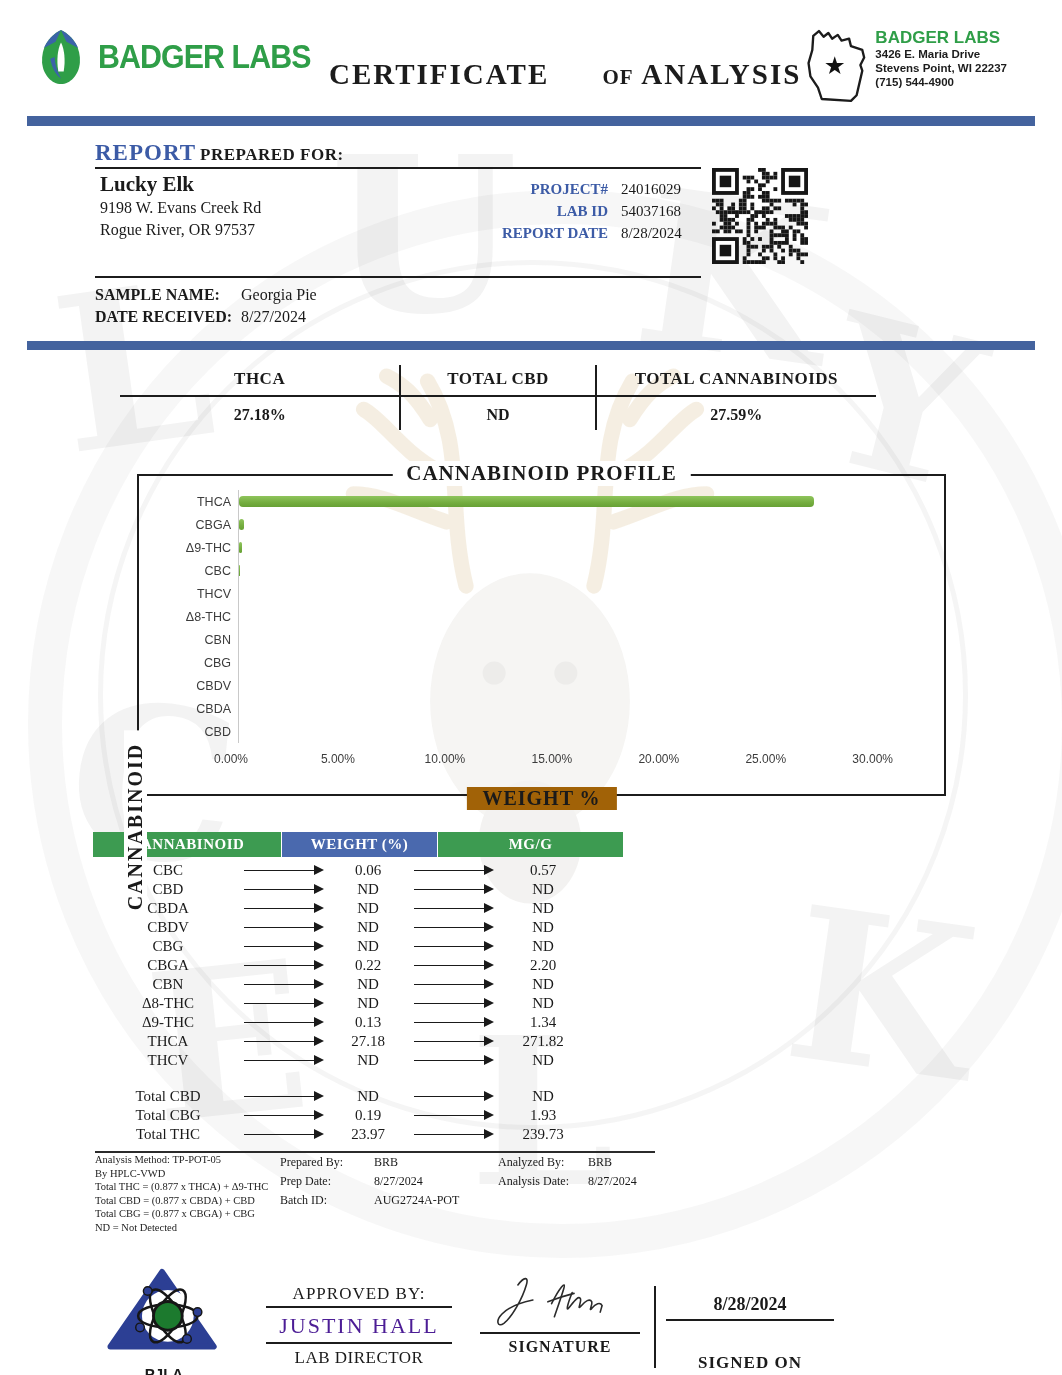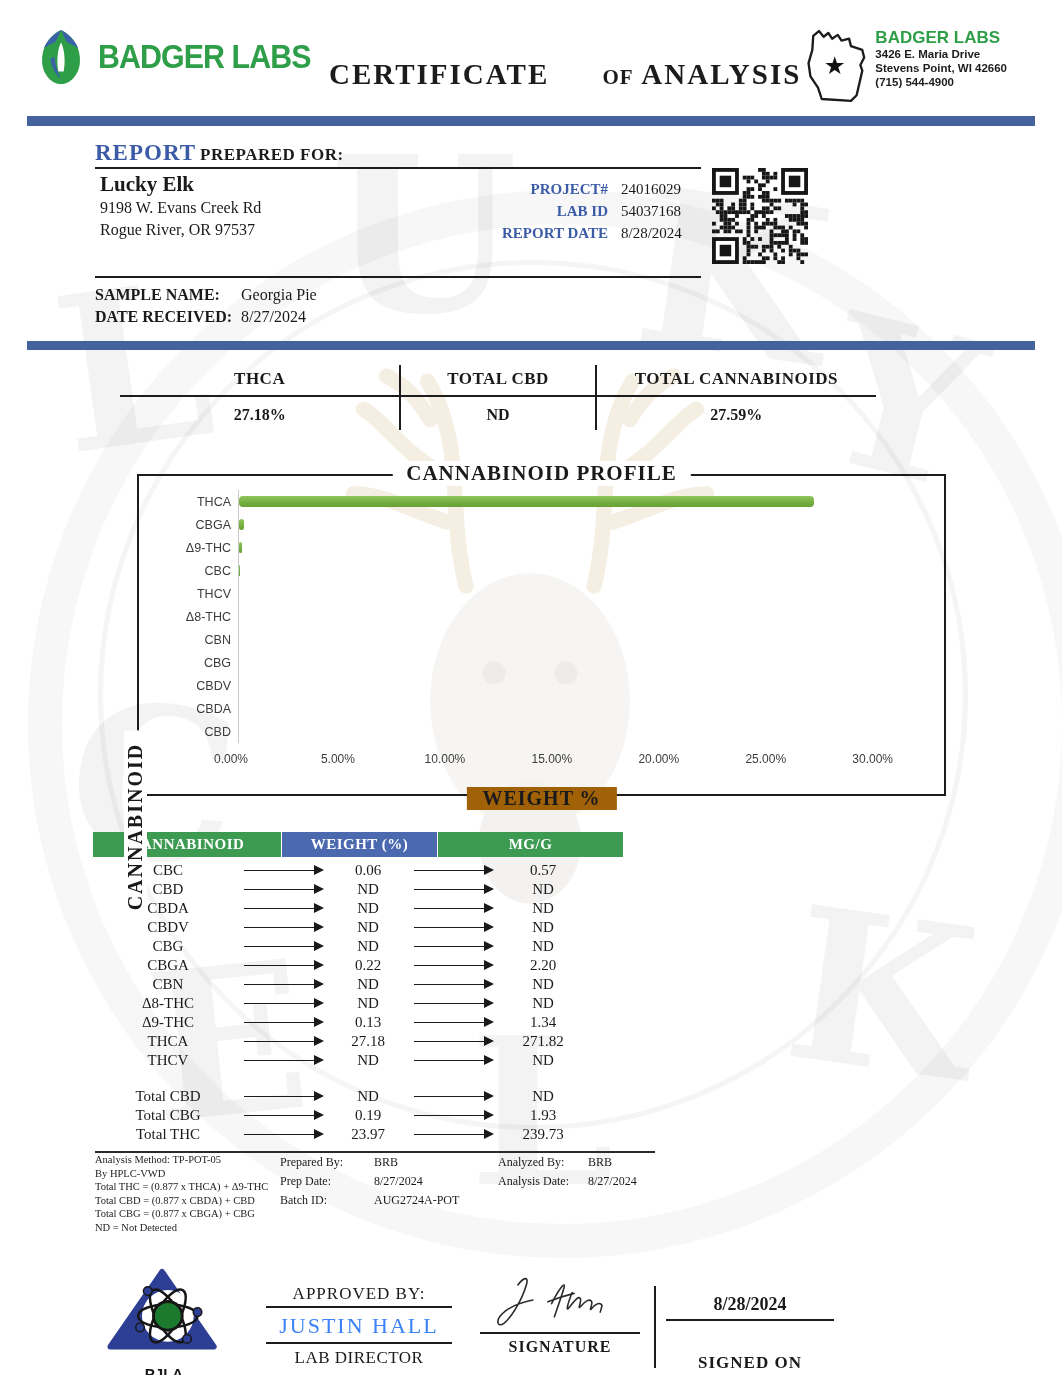--- a/index.html
+++ b/index.html
@@ -104,21 +104,21 @@
   .notes-right{display:flex;margin-left:4px;}
   .nr-labels{width:86px;}
   .nr-values{margin-left:4px;}
 
   
   .sig-section{display:flex;align-items:flex-start;margin:34px 0 0 98px;}
   .pjla{width:132px;text-align:center;font-family:"Liberation Sans",sans-serif;}
   .pjla-name{font-weight:bold;font-size:15px;margin-top:1px;}
   .approved{width:186px;margin-left:36px;text-align:center;margin-top:16px;}
   .app-label{font-size:17px;letter-spacing:1px;border-bottom:2px solid #1c1c1c;padding-bottom:2px;}
-  .app-name{color:#3b82f6;font-size:22px;letter-spacing:2px;padding:5px 0 3px;border-bottom:2px solid #1c1c1c;}
+  .app-name{color:#4c1d95;font-size:22px;letter-spacing:2px;padding:5px 0 3px;border-bottom:2px solid #1c1c1c;}
   .app-title{font-size:17px;letter-spacing:.5px;padding-top:4px;}
   .sigblock{width:160px;margin-left:28px;text-align:center;margin-top:2px;}
   .sig-script{height:58px;}
   .sig-line{border-top:2px solid #1c1c1c;margin-top:0px;}
   .sig-label{font-weight:bold;font-size:16px;letter-spacing:1px;padding-top:4px;}
   .vdiv{width:0;border-left:2px solid #1c1c1c;height:82px;margin:18px 0 0 14px;}
   .signed{width:168px;margin-left:10px;text-align:center;margin-top:26px;}
   .signed-date{font-weight:bold;font-size:18px;padding-bottom:4px;border-bottom:2px solid #1c1c1c;}
   .signed-label{font-weight:bold;font-size:17px;letter-spacing:1px;padding-top:4px;margin-top:28px;}
 </style>
@@ -173,21 +173,21 @@
       </div>
 
       <div class="lab-block">
         <svg width="66" height="76" viewBox="0 0 70 80">
           <path d="M13 8 L19 3 L24 9 L29 5 L33 11 L39 7 L43 13 L51 11 L53 19 L65 23 L67 31 L63 39 L65 45 L59 71 L53 77 L22 75 L18 63 L10 51 L8 37 L12 23 Z" fill="#fff" stroke="#1c1c1c" stroke-width="2.5" stroke-linejoin="round"></path>
           <text x="24" y="48" font-size="26" fill="#111">★</text>
         </svg>
         <div class="lab-text">
           <div class="lab-name">BADGER LABS</div>
           <div class="lab-addr">3426 E. Maria Drive</div>
-          <div class="lab-addr">Stevens Point, WI 42660</div>
+          <div class="lab-addr">Stevens Point, WI 22237</div>
           <div class="lab-addr">(715) 544-4900</div>
         </div>
       </div>
     </div>
 
     <div class="blue-bar"></div>
 
     <div class="report-heading">
       <span class="rpt">REPORT</span>
       <span class="for">PREPARED FOR:</span>

